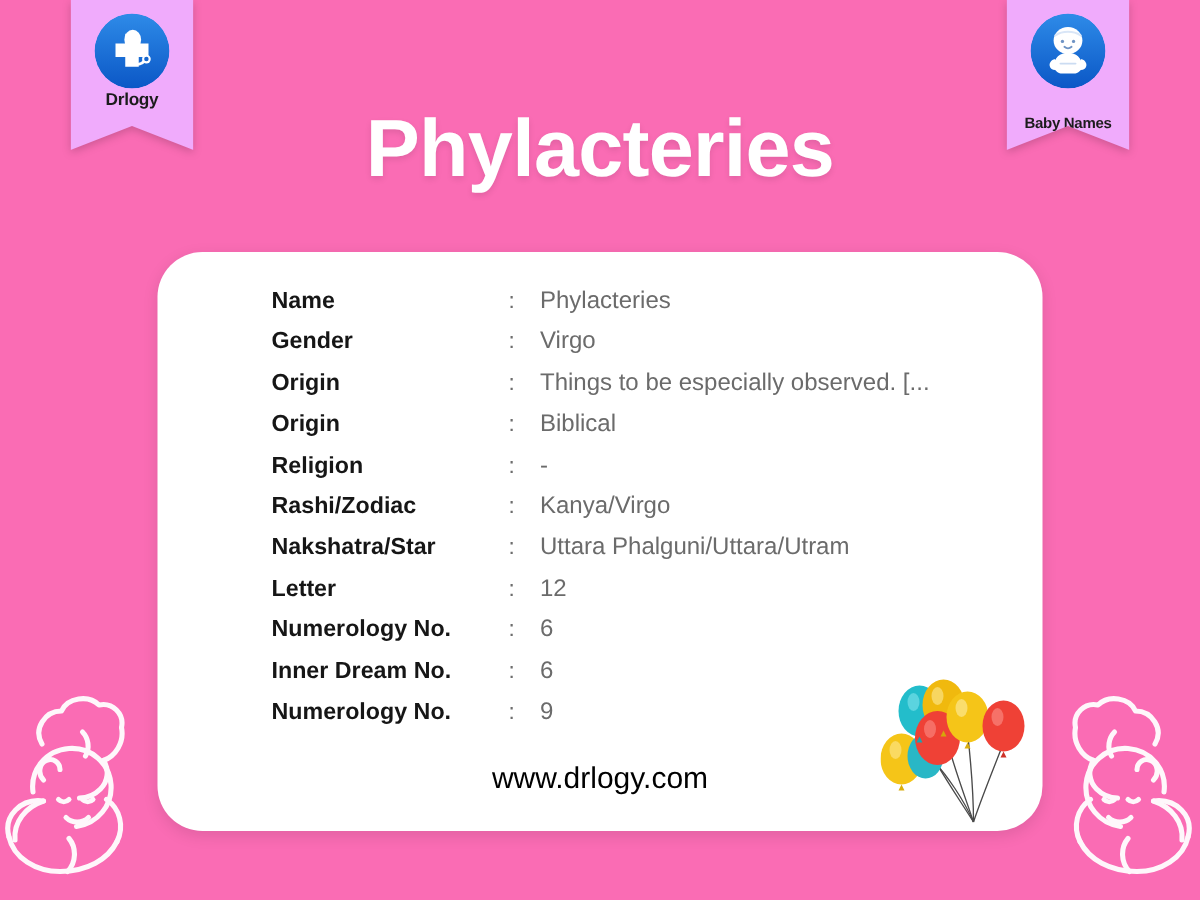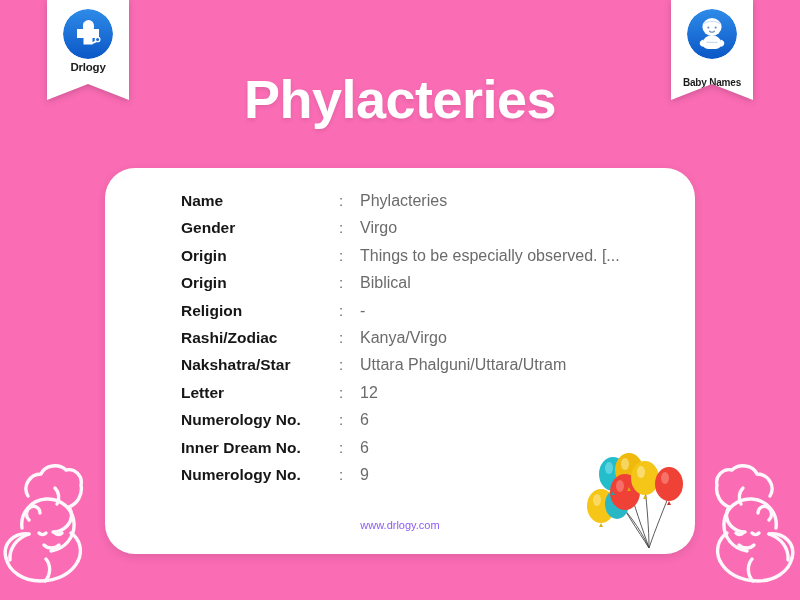--- a/index.html
+++ b/index.html
@@ -33,21 +33,21 @@
     position: absolute;
     top: 0;
     width: 82px;
     text-align: center;
     filter: drop-shadow(0 2px 3px rgba(0,0,0,0.18));
   }
   .badge.left  { left: 47px; }
   .badge.right { right: 47px; }
 
   .badge-body {
-    background: #ffffff;
+    background: #f0abfc;
     padding: 9px 4px 11px;
     clip-path: polygon(0 0, 100% 0, 100% 100%, 50% 84%, 0 100%);
     height: 100px;
   }
   .badge-logo {
     width: 50px;
     height: 50px;
     border-radius: 50%;
     margin: 0 auto 3px;
     display: block;
@@ -118,22 +118,22 @@
     color: #6b6b6b;
     white-space: nowrap;
   }
 
   .card-url {
     position: absolute;
     left: 0;
     bottom: 23px;
     width: 100%;
     text-align: center;
-    font-size: 11px;
-    color: #8b5cf6;
+    font-size: 20px;
+    color: #000000;
   }
 
   
   .balloons {
     position: absolute;
     right: 4px;
     bottom: -2px;
     width: 104px;
     height: 112px;
     pointer-events: none;

